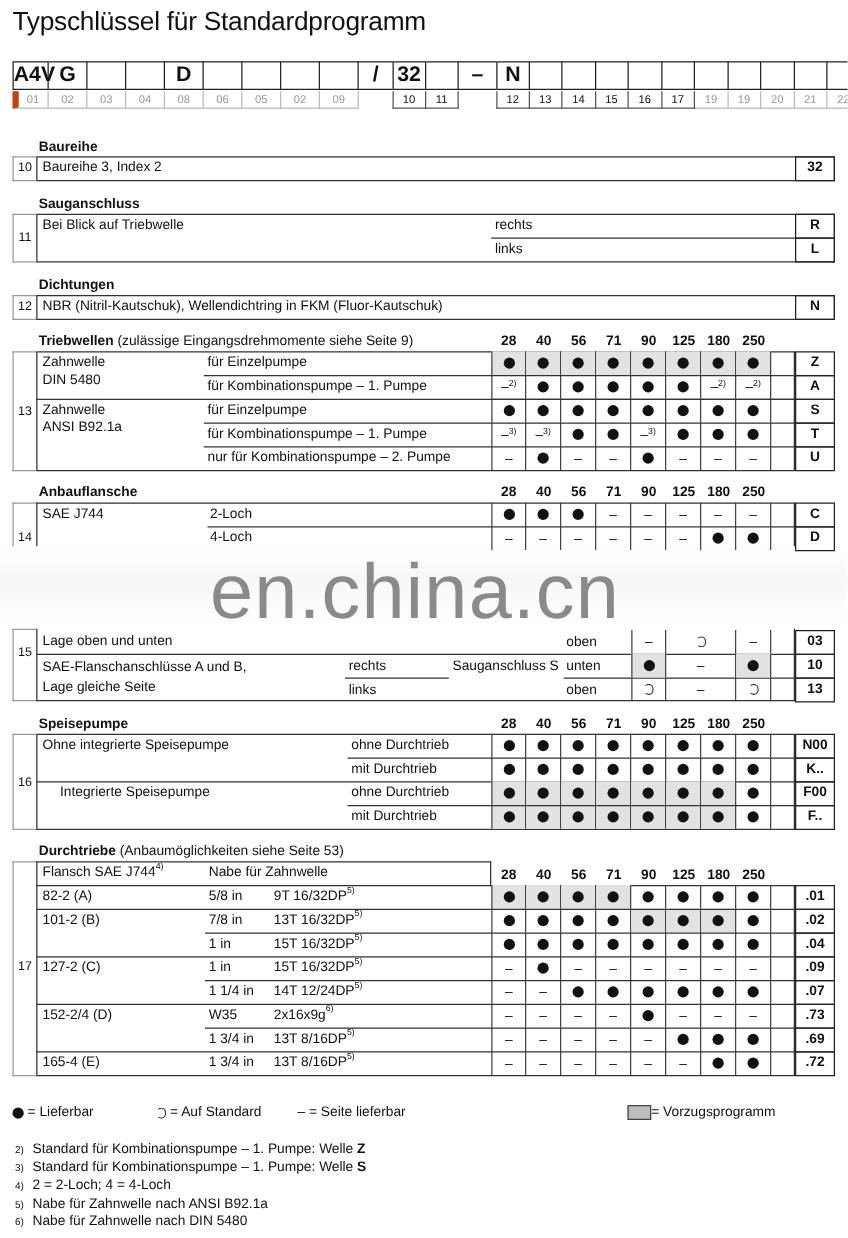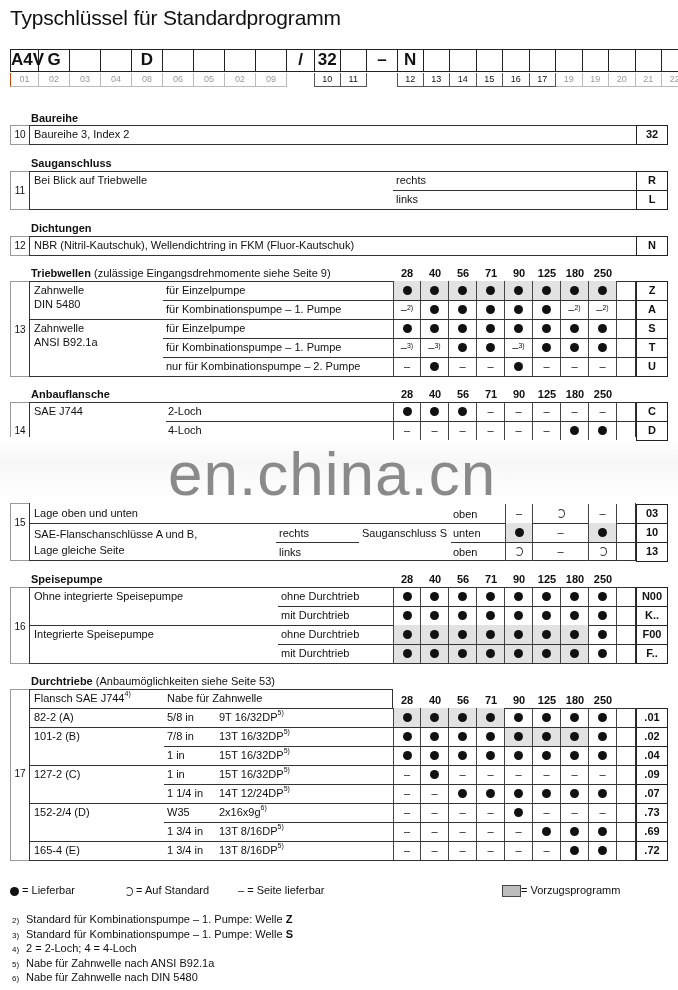--- a/index.html
+++ b/index.html
@@ -3,21 +3,21 @@
 <meta charset="utf-8">
 <style>
   * { box-sizing: border-box; margin: 0; padding: 0; }
   body { width: 678px; height: 990px; background: #fff; font-family: "Liberation Sans", sans-serif; color: #111; position: relative; overflow: hidden; font-size: 11px; }
   .title { position: absolute; left: 10px; top: 6px; font-size: 21px; font-weight: normal; letter-spacing: -0.2px; }
   .codecell { position: absolute; top: 0; height: 23px; border: 1.5px solid #222; border-left: none; font-size: 17px; font-weight: bold; text-align: center; line-height: 20px; }
   .codecell.first { border-left: 1.5px solid #222; }
   .codesep { position: absolute; top: 0; height: 23px; font-size: 17px; font-weight: bold; text-align: center; line-height: 20px; border-top:1.5px solid #222; border-bottom:1.5px solid #222; }
   .idxcell { position: absolute; top: 73px; height: 14px; font-size: 9px; text-align: center; line-height: 13px; color: #999; border-right: 1px solid #bbb; border-bottom: 1px solid #bbb; }
   .idxcell.active { color: #111; border-color: #555; }
-  .idxcell.first { border-left: 1px solid #c2410c; }
+  .idxcell.first { border-left: 5px solid #c2410c; }
   .idxcell.activefirst { border-left: 1px solid #555; }
 
   .sec-title { position: absolute; left: 31px; font-size: 11px; font-weight: bold; }
   .sec-title .normal { font-weight: normal; }
   .colhdr { position: absolute; font-size: 11px; font-weight: bold; text-align: center; width: 28px; }
 
   .box { position: absolute; border: 1px solid #333; }
   .numcol { position: absolute; left: 10px; width: 19px; border: 1px solid #999; border-right: none; font-size: 10px; text-align: center; }
   .numcol span { position: absolute; left: 0; width: 100%; }
   .t { position: absolute; font-size: 11px; white-space: nowrap; }
@@ -112,21 +112,21 @@
 <div id="rows-ansch"></div>
 
 <div class="sec-title" style="top:573px">Speisepumpe</div>
 <div id="hdr-speise"></div>
 <div class="numcol" style="top:587px;height:77px">
     <span style="top:33px">16</span>
   </div>
 <div class="box" style="left:29px;top:587px;width:607px;height:77px"></div>
 <div class="t" style="left:34px;top:590px">Ohne integrierte Speisepumpe</div>
 <div class="hl" style="left:29px;top:625px;width:607px"></div>
-<div class="t" style="left:34px;top:628px">Integrierte Speisepumpe</div>
+<div class="t" style="left:48px;top:628px">Integrierte Speisepumpe</div>
 <div id="rows-speise"></div>
 
 <div class="sec-title" style="top:675px"><span>Durchtriebe</span> <span class="normal">(Anbaumöglichkeiten siehe Seite 53)</span></div>
 <div class="numcol" style="top:689px;height:172px">
     <span style="top:78px">17</span>
   </div>
 <div class="box" style="left:29px;top:689px;width:364px;height:20px;border-bottom:none"></div>
 <div class="t" style="left:34px;top:692px"><span>Flansch SAE J744</span><span class="sup">4)</span></div>
 <div class="t" style="left:167px;top:692px">Nabe für Zahnwelle</div>
 <div id="hdr-durch"></div>

